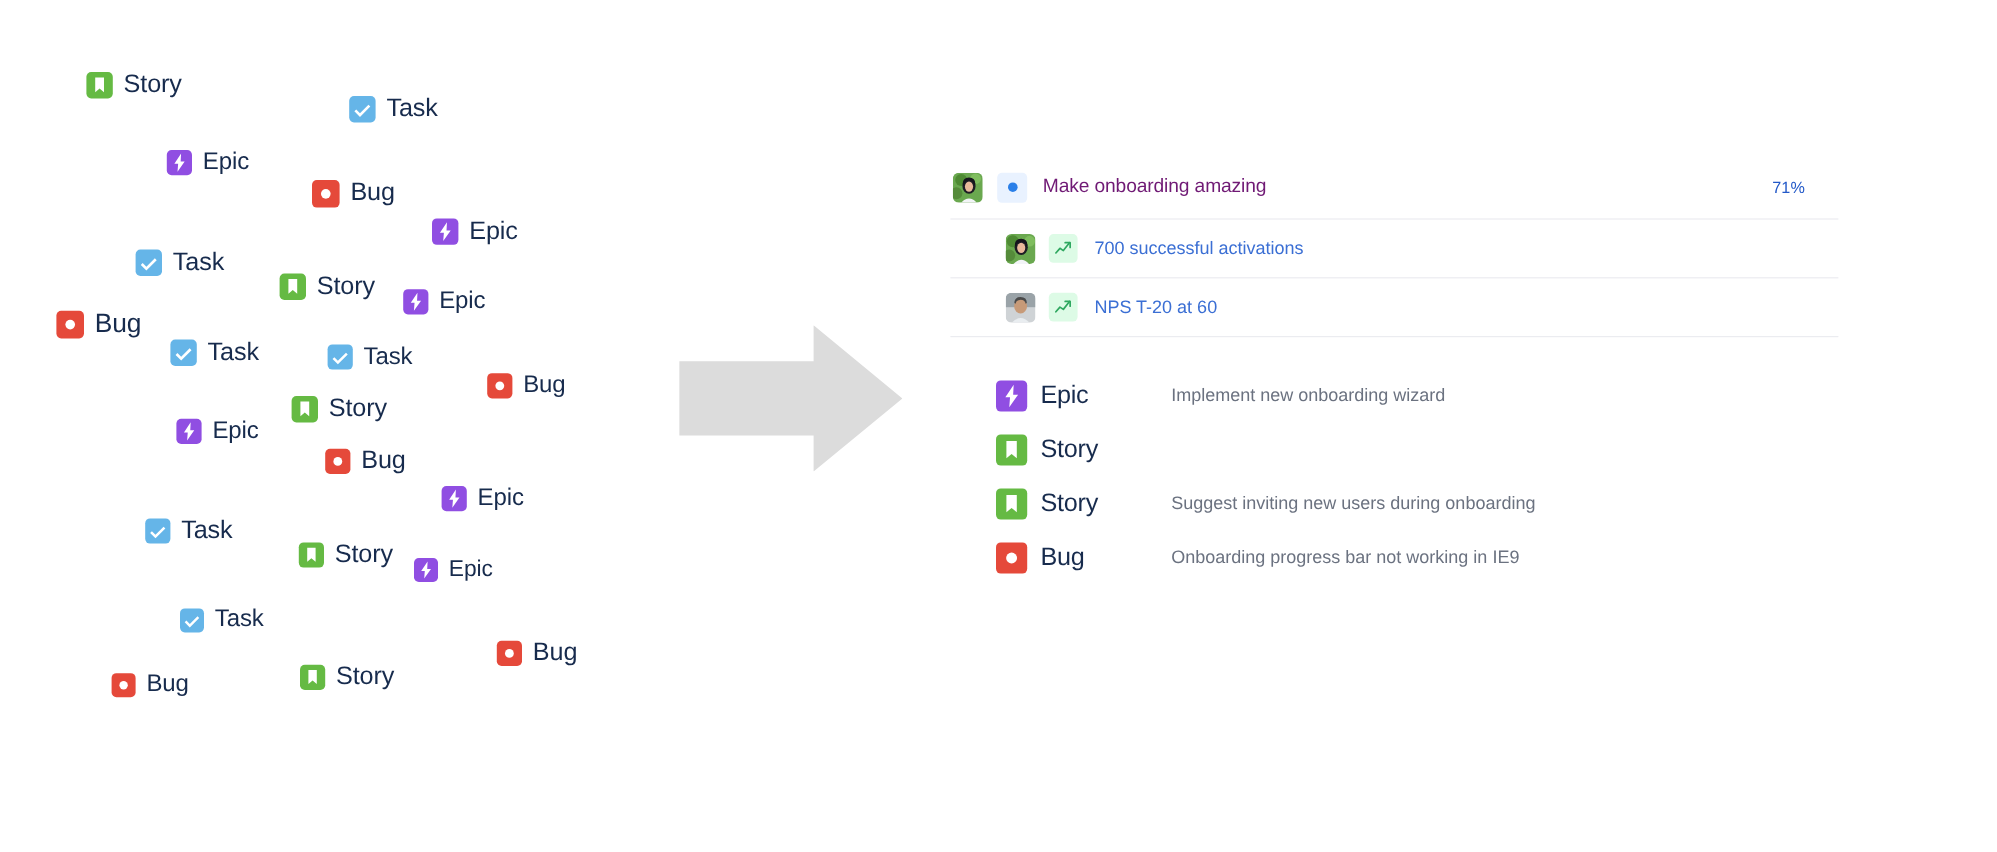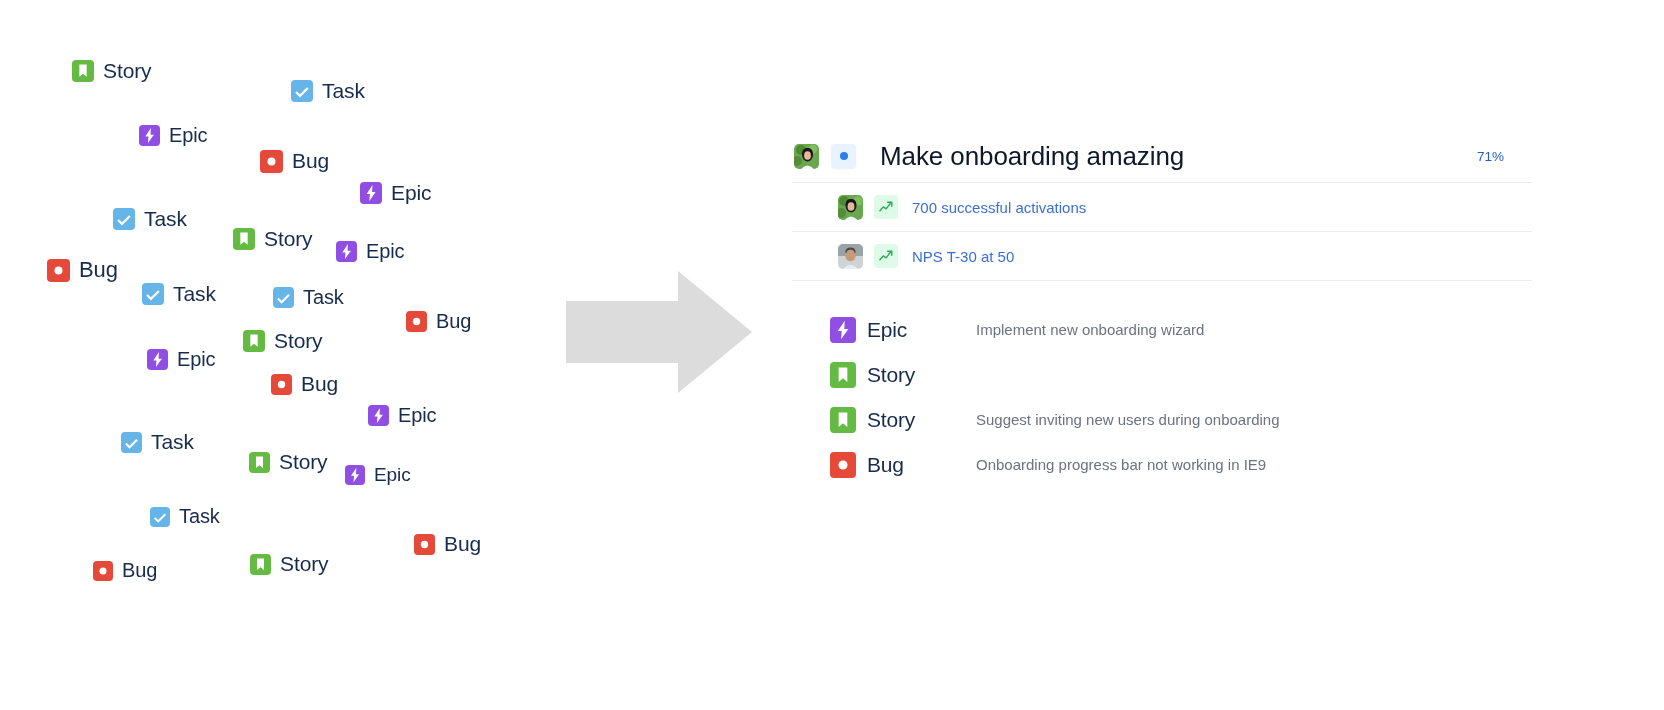--- a/index.html
+++ b/index.html
@@ -82,23 +82,23 @@
     margin-left: 12px;
     flex: 0 0 auto;
     display: flex; align-items: center; justify-content: center;
   }
   .goal-dot-icon .dot {
     width: 8px; height: 8px;
     border-radius: 50%;
     background: #2a7fe8;
   }
   .goal-title {
-    margin-left: 24px;
-    font-size: 26px;
-    color: #0f172a;
+    margin-left: 13px;
+    font-size: 16px;
+    color: #701a75;
     letter-spacing: -0.1px;
   }
   .goal-pct {
     margin-left: auto;
     font-size: 13.5px;
     font-weight: normal;
     color: #2359c8;
     padding-right: 28px;
   }
 
@@ -401,21 +401,21 @@
             <path d="M7.3 8.6 q0 -5 5.2 -5 q5.2 0 5.2 5 l-1 0.6 q-0.6 -3.4 -4.2 -3.4 q-3.6 0 -4.2 3.4 z" fill="#4a4a4a"></path>
             <path d="M5 25 q7.5 -8 15 0 z" fill="#e9edf0"></path>
           </svg>
         </span>
         <span class="metric-trend-icon">
           <svg width="17" height="17" viewBox="0 0 18 18">
             <polyline points="2,12.5 5.6,8.4 8.6,10.4 14,3.4" fill="none" stroke="#2fa860" stroke-width="1.5" stroke-linecap="round" stroke-linejoin="round"></polyline>
             <polyline points="10.2,3.4 14.6,3.4 14.6,7.6" fill="none" stroke="#2fa860" stroke-width="1.5" stroke-linecap="round" stroke-linejoin="round"></polyline>
           </svg>
         </span>
-        <span class="metric-name">NPS T-30 at 50</span>
+        <span class="metric-name">NPS T-20 at 60</span>
       </div>
     </div>
 
   <div class="issues-list" id="issues-list">
       <div class="issue-row">
         <span class="issue-type">
           <span class="chip-icon ic-epic" style="width: 26px; height: 26px; position: relative;">
             <svg width="26" height="26" viewBox="0 0 24 24" style="position: absolute; left: 0px; top: 0px;">
               <path d="M13.6 3.4 L7.2 13 h3.6 l-0.6 7.6 L17 11 h-3.8 z" fill="#ffffff"></path>
             </svg>

